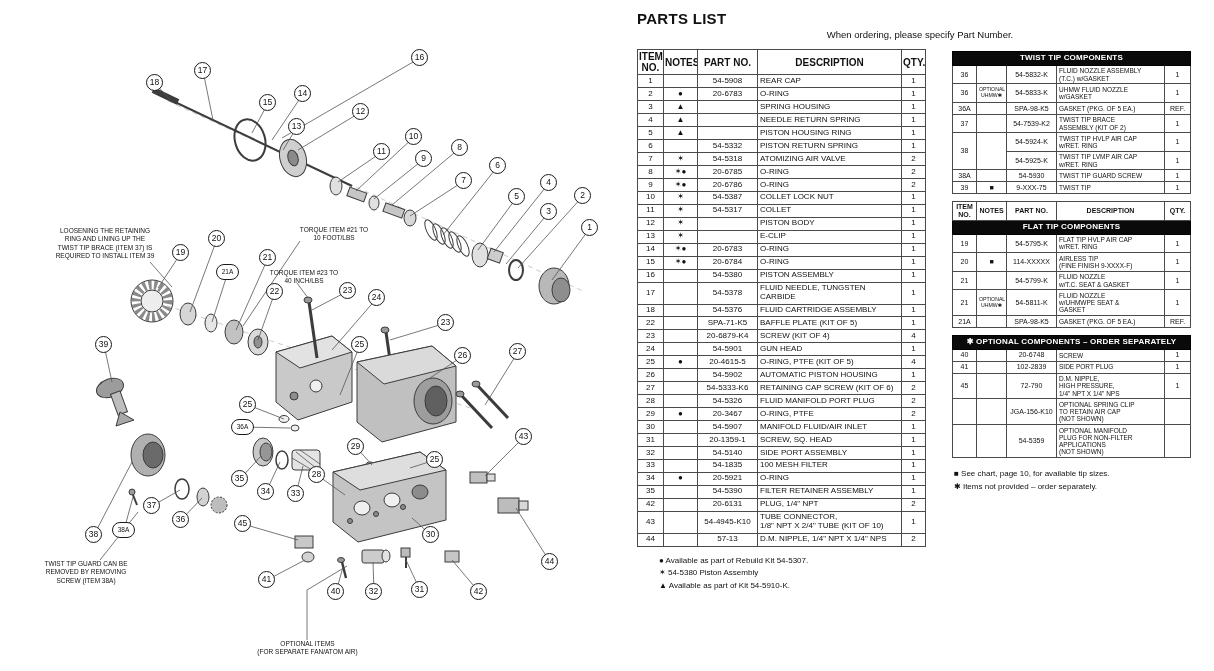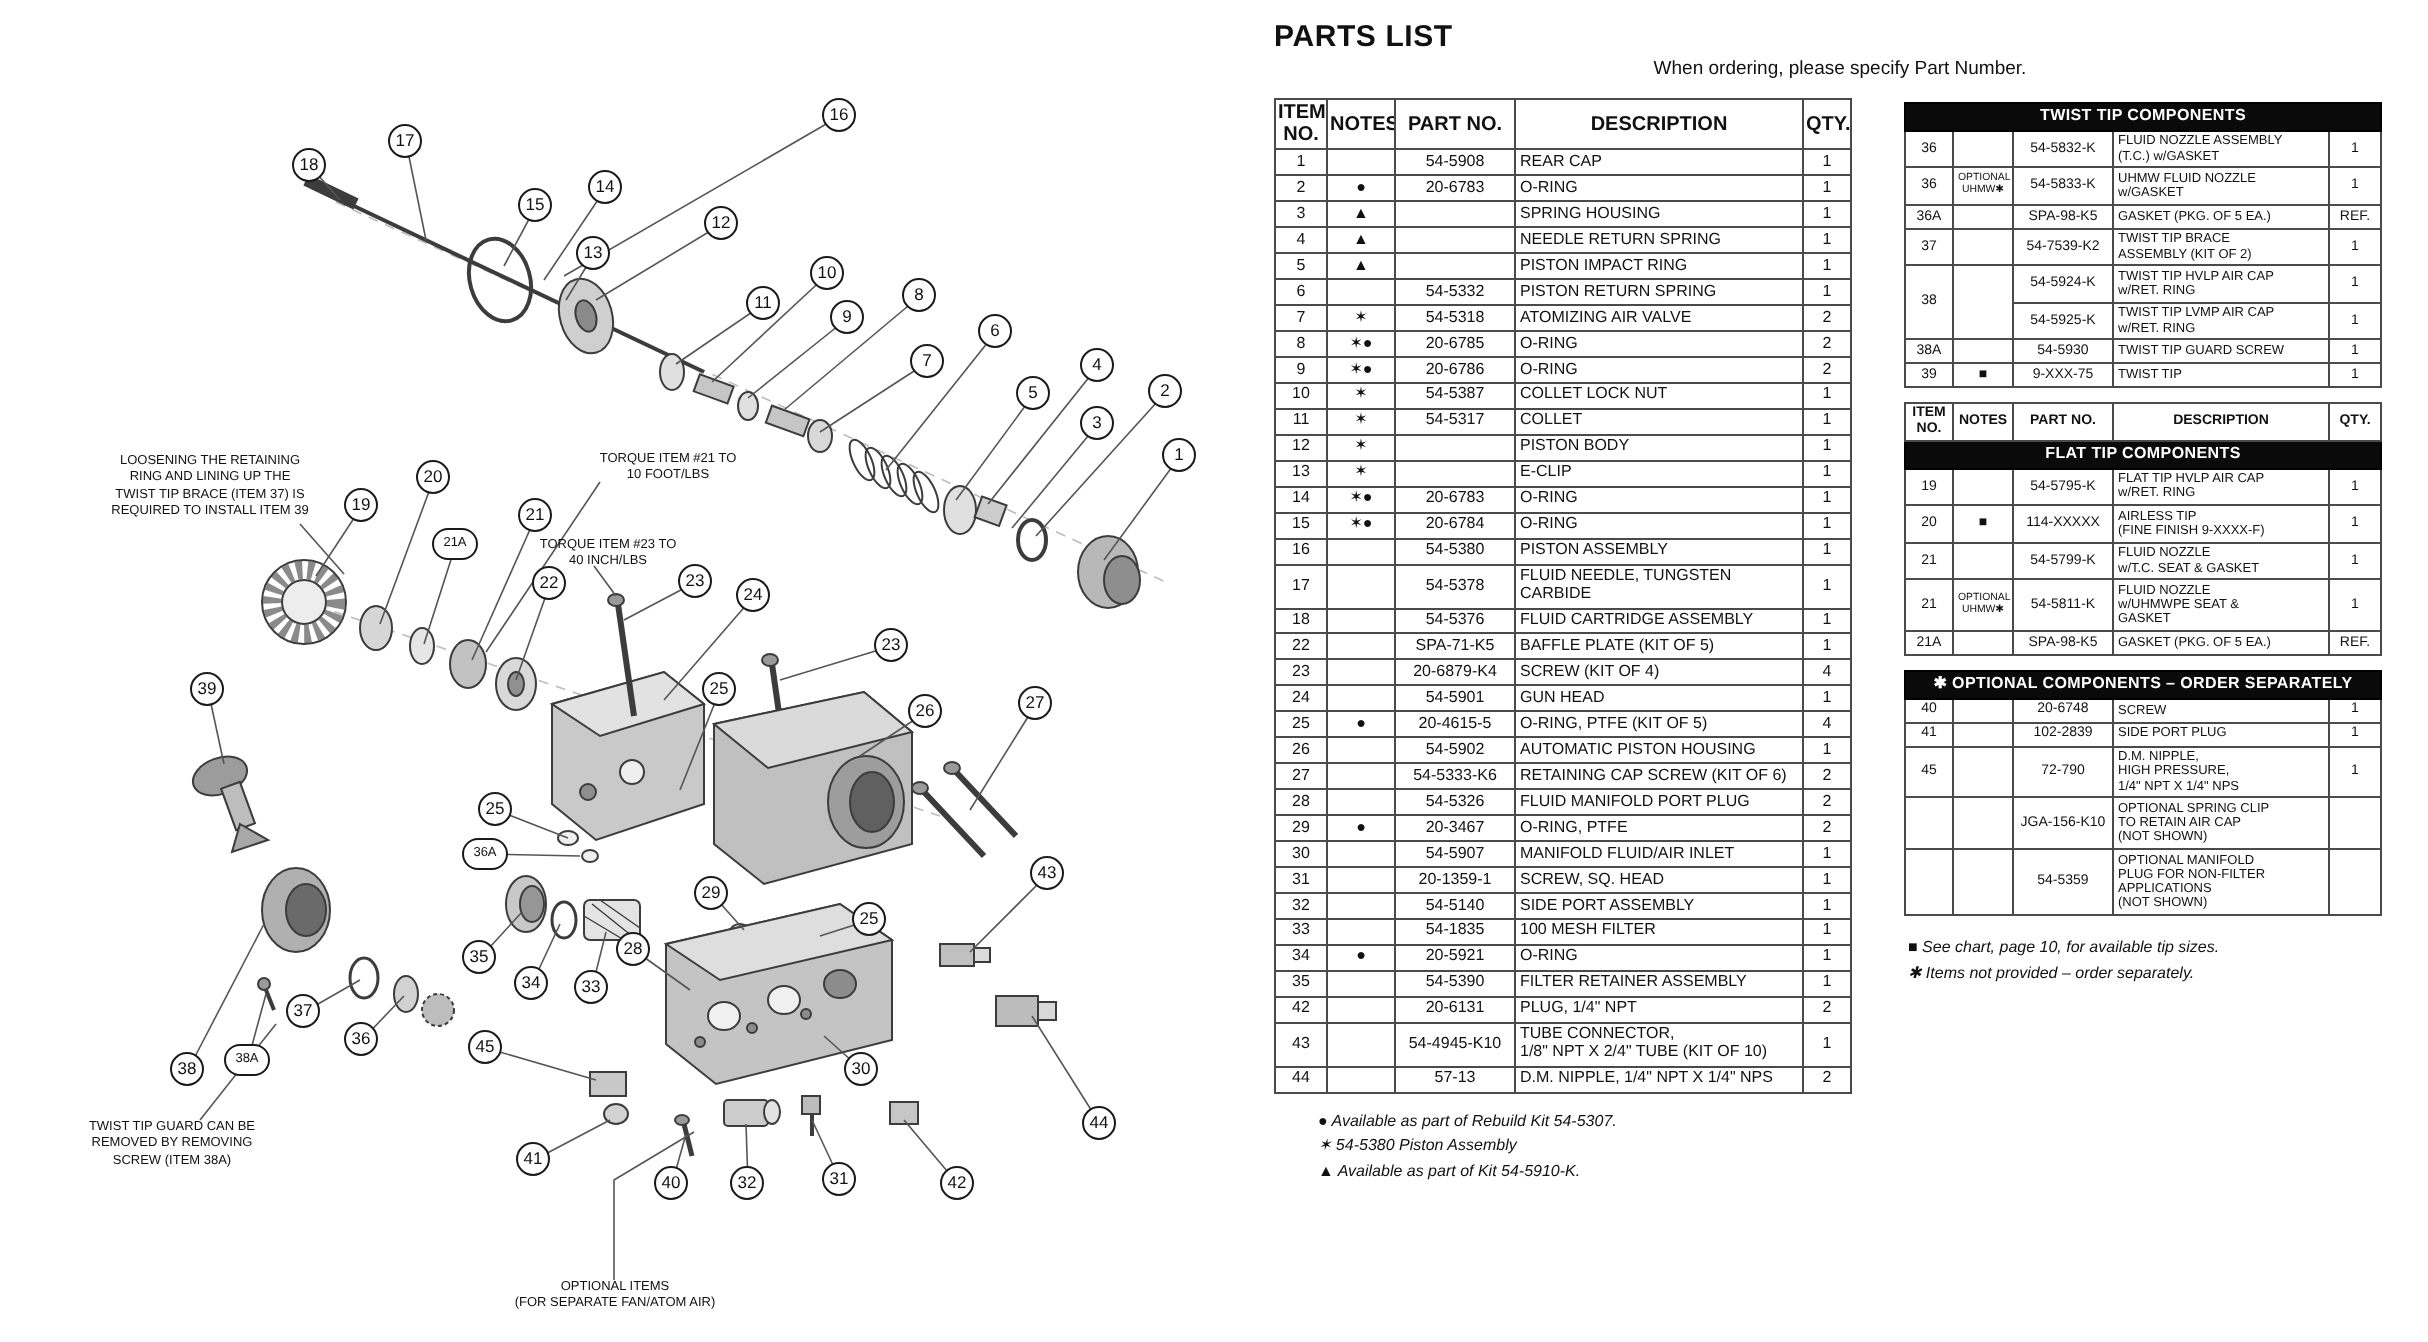--- a/index.html
+++ b/index.html
@@ -31,21 +31,21 @@
                  line-height:1.12; text-align:center; vertical-align:middle;
                  white-space:pre-line; overflow:hidden; }
   .ptable th { font-size:10px; font-weight:bold; padding:1px; }
   .ptable td.c-desc { text-align:left; }
   .ptable td.band { background:#0a0a0a; color:#fff; font-weight:bold; font-size:8px;
                  letter-spacing:.2px; padding:2px; border-color:#000; }
   table.rtable th, table.rtable td { font-size:7px; }
   table.rtable td.c-desc { font-size:6.5px; }
   td.tiny { font-size:5.2px !important; line-height:1.15; }
 
-  .foot { font-style:italic; font-size:8px; margin-top:8px; padding-left:22px; line-height:1.6; }
+  .foot { font-size:8px; margin-top:8px; padding-left:22px; line-height:1.6; }
   .right-foot { padding-left:2px; margin-top:10px; }
 </style>
 </head>
 <body>
 
 <div class="page">
 
   <div class="diagram">
     <svg id="diagram-svg" width="638" height="671" viewBox="0 0 638 671">
       <g stroke="#bcbcbc" stroke-dasharray="5 4" stroke-width="0.8" fill="none">
@@ -353,21 +353,21 @@
                 <td class="c-item">4</td>
                 <td class="c-notes">▲</td>
                 <td class="c-part"></td>
                 <td class="c-desc">NEEDLE RETURN SPRING</td>
                 <td class="c-qty">1</td>
               </tr>
               <tr>
                 <td class="c-item">5</td>
                 <td class="c-notes">▲</td>
                 <td class="c-part"></td>
-                <td class="c-desc">PISTON IMPACT RING</td>
+                <td class="c-desc">PISTON HOUSING RING</td>
                 <td class="c-qty">1</td>
               </tr>
               <tr>
                 <td class="c-item">6</td>
                 <td class="c-notes"></td>
                 <td class="c-part">54-5332</td>
                 <td class="c-desc">PISTON RETURN SPRING</td>
                 <td class="c-qty">1</td>
               </tr>
               <tr>

